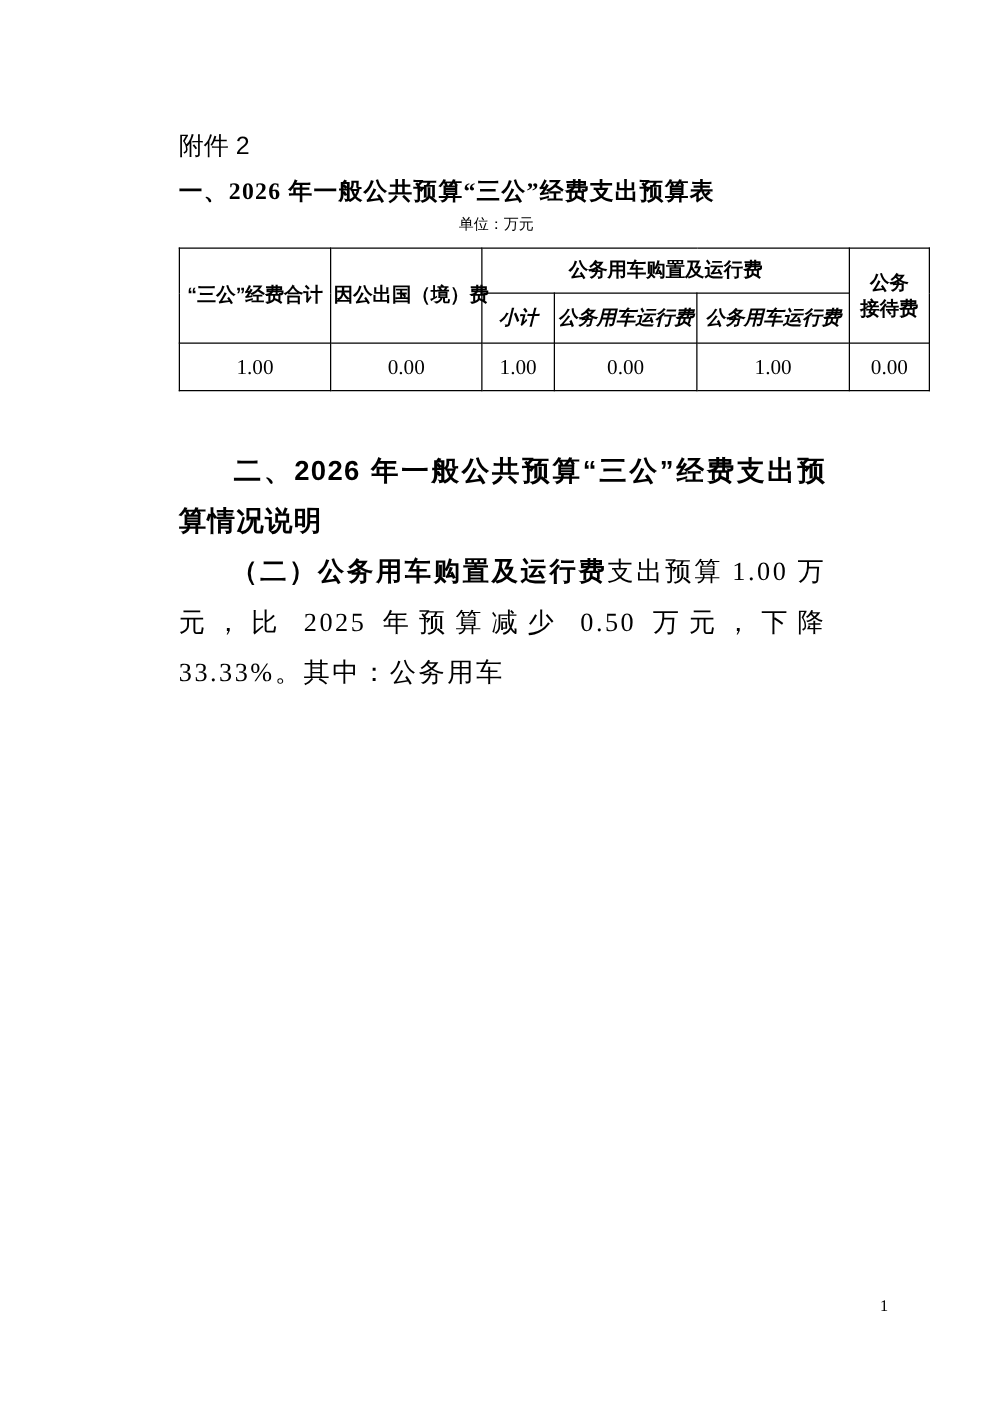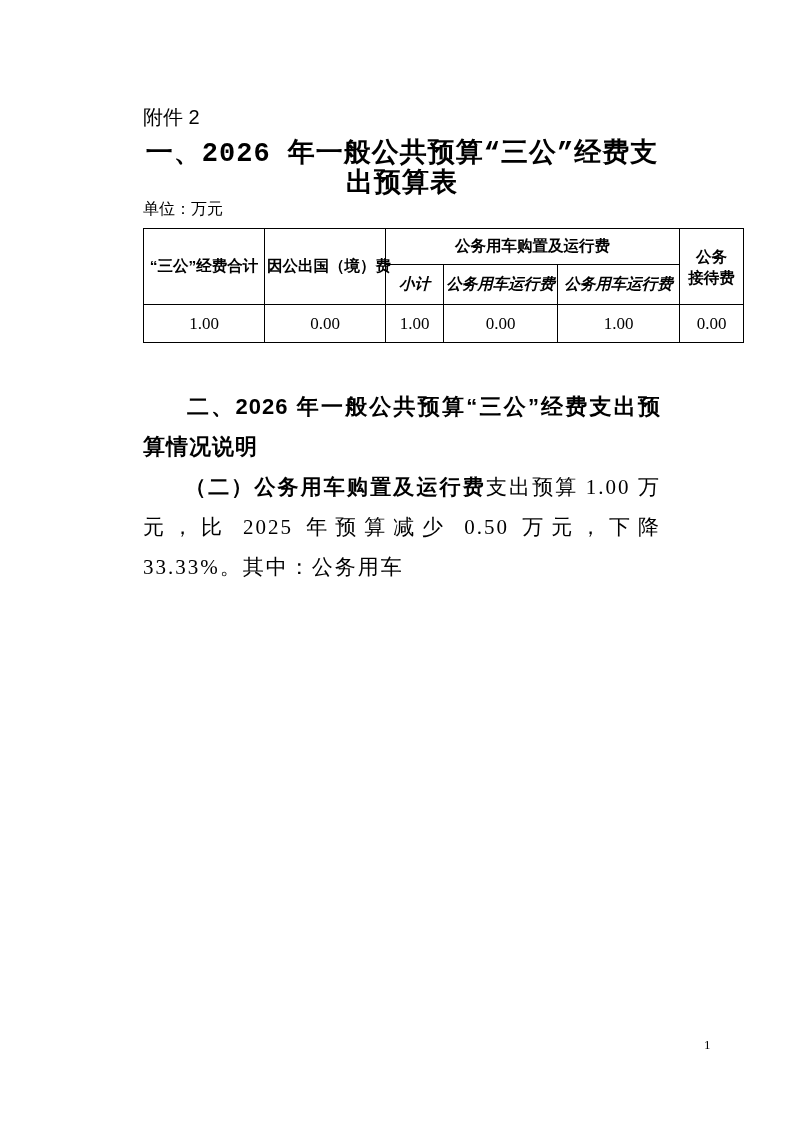--- a/index.html
+++ b/index.html
@@ -25,31 +25,31 @@
     font-size: 28px;
     font-weight: bold;
     line-height: 47px;
     text-align: center;
     letter-spacing: 1px;
     font-family: "Liberation Serif", serif;
   }
   .doc-title .title-line { display: block; }
   .section1-heading {
     margin: 10px 0 0 0;
-    font-family: Liberation Mono, monospace;
-    font-size: 27px;
+    font-family: Liberation Serif, serif;
+    font-size: 19px;
     font-weight: bold;
     line-height: 30px;
-    text-align: center;
+    text-align: left;
     letter-spacing: 1px;
   }
   .unit-note {
     margin-top: 0;
-    text-align: left;
-    font-size: 16px;
+    text-align: center;
+    font-size: 12px;
     line-height: 20px;
     padding-right: 10px;
   }
   table.budget-table {
     margin-top: 9px;
     border-collapse: collapse;
     table-layout: fixed;
     width: 600px;
   }
   table.budget-table td {

